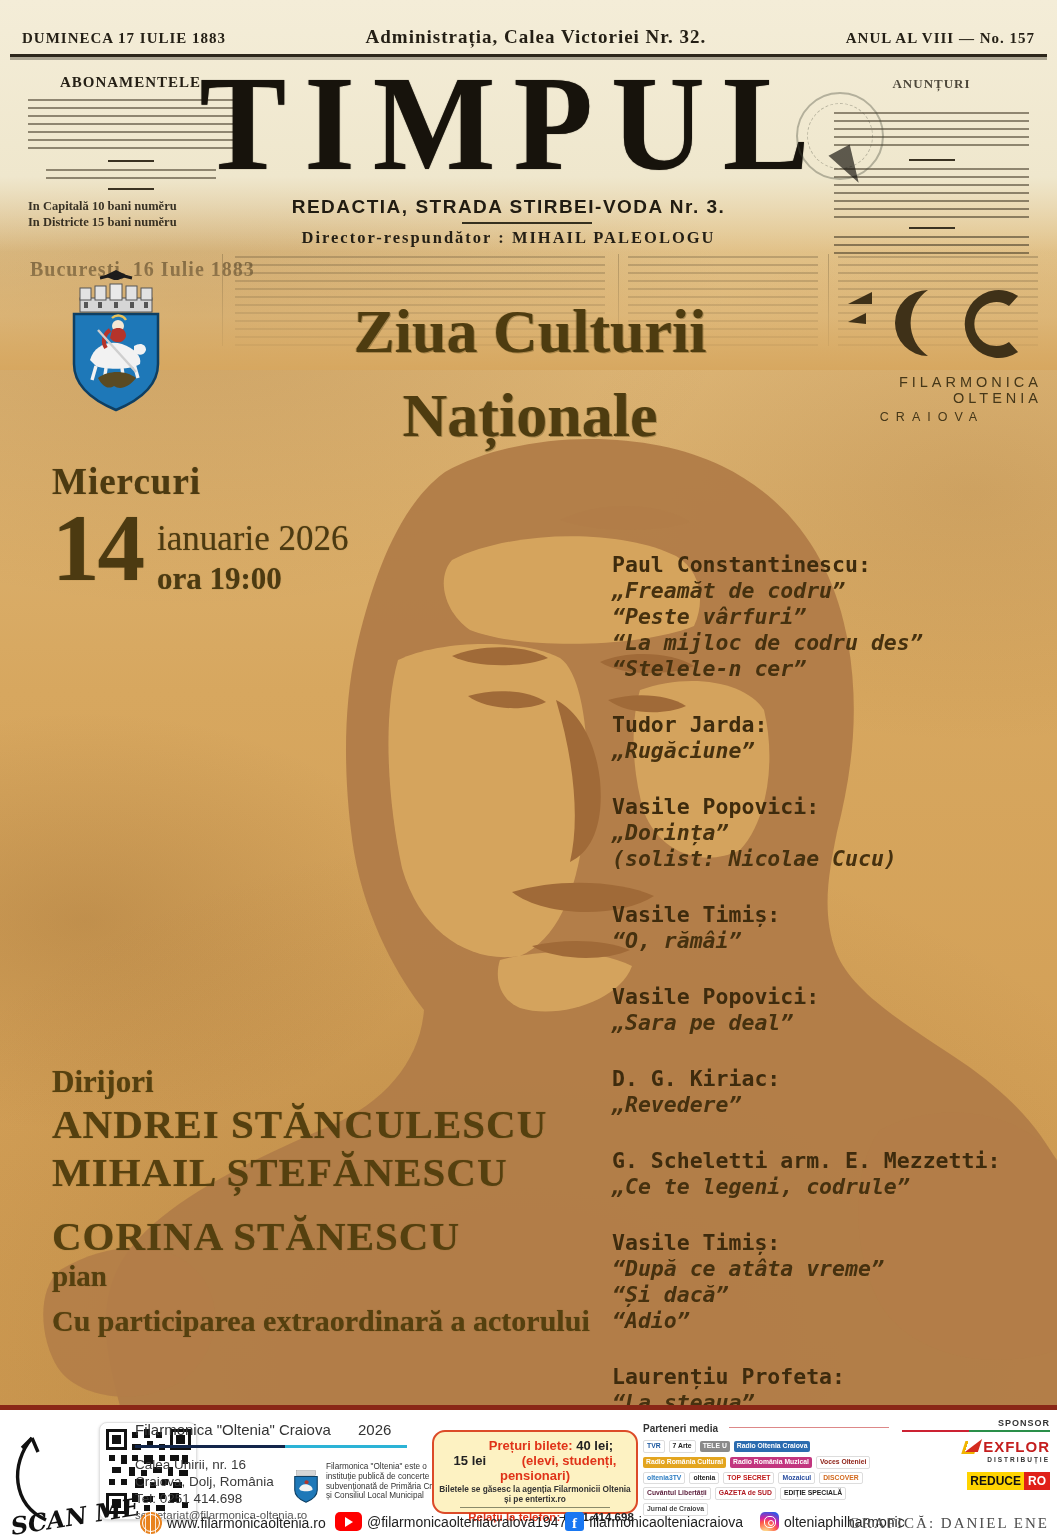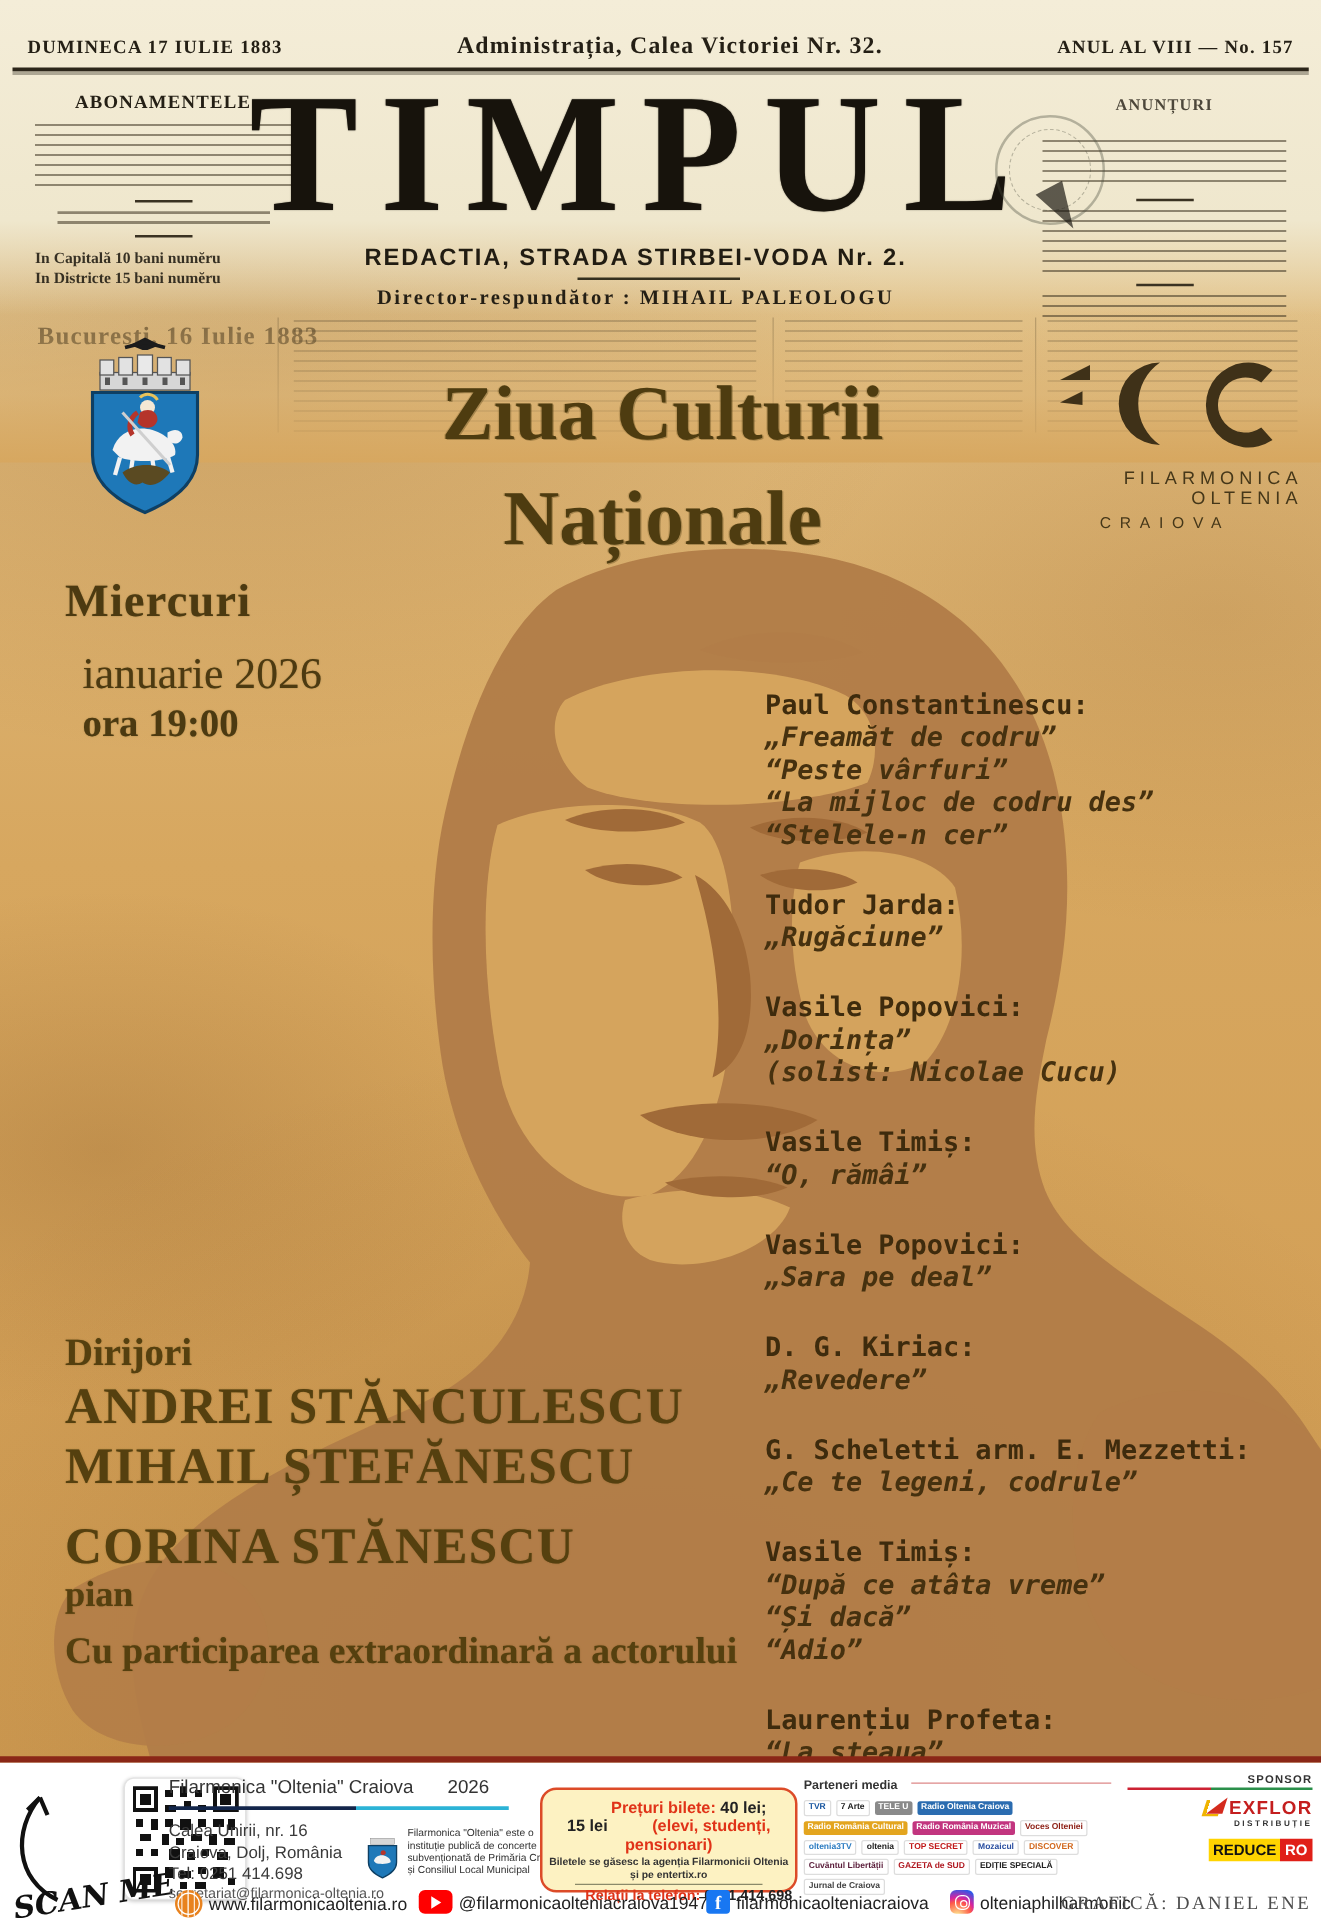--- a/index.html
+++ b/index.html
@@ -191,21 +191,21 @@
     <div class="np-anun">
       <div class="np-anun-title">ANUNȚURI</div>
       <div class="tl" style="height:40px;"></div>
       <div class="np-sep"></div>
       <div class="tl" style="height:52px;"></div>
       <div class="np-sep"></div>
       <div class="tl" style="height:18px;"></div>
     </div>
     <div class="np-stamp"></div>
     <div class="np-wedge"></div>
-    <div class="np-redactia">REDACTIA, STRADA STIRBEI-VODA Nr. 2.</div>
+    <div class="np-redactia">REDACTIA, STRADA STIRBEI-VODA Nr. 3.</div>
     <div class="np-redrule"></div>
     <div class="np-director">Director-respundător : MIHAIL PALEOLOGU</div>
   </div>
 
   <div class="np-body">
     <div class="np-dateline">Bucuresti, 16 Iulie 1883</div>
     <div class="tl" style="position:absolute;left:235px;top:6px;width:370px;height:90px;opacity:.45;"></div>
     <div class="tl" style="position:absolute;left:628px;top:6px;width:190px;height:90px;opacity:.45;"></div>
     <div class="tl" style="position:absolute;left:838px;top:6px;width:200px;height:90px;opacity:.45;"></div>
     <div class="np-col-sep" style="left:222px;"></div>
@@ -260,20 +260,21 @@
         <path d="M186 10 A 34 34 0 1 0 186 66 L 177 56 A 22 22 0 1 1 177 20 Z"></path>
       </g>
     </svg>
     <div class="foc-name">FILARMONICA OLTENIA</div>
     <div class="foc-city">CRAIOVA</div>
   </div>
 
   <div class="datebox">
     <div class="weekday">Miercuri</div>
     <div class="daterow">
+      <div class="day">14</div>
       <div class="mt">
         <div class="monthyear">ianuarie 2026</div>
         <div class="time">ora 19:00</div>
       </div>
     </div>
   </div>
 
   <div class="program">
       <div class="prog-block">
         <div class="prog-composer">Paul Constantinescu:</div>

